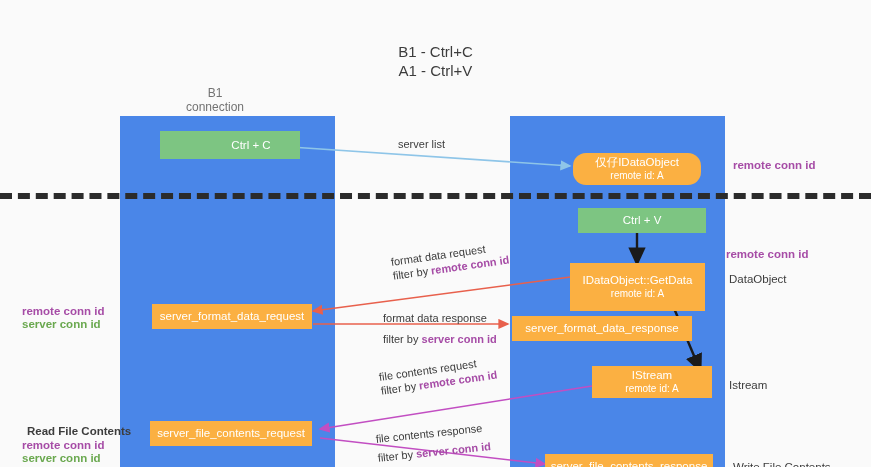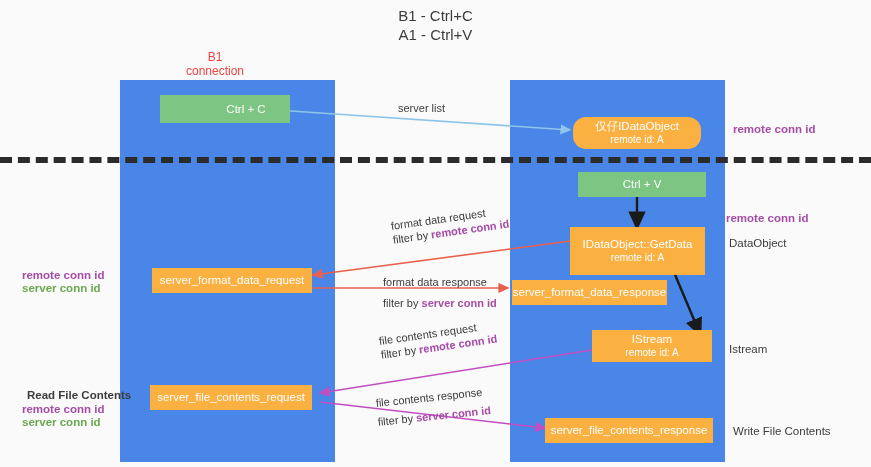--- a/index.html
+++ b/index.html
@@ -3,32 +3,32 @@
 <meta charset="utf-8">
 <style>
   html,body{margin:0;padding:0;}
   body{
     width:871px;height:467px;
     background:#fafafa;
     font-family:"Liberation Sans", sans-serif;
     overflow:hidden;
     position:relative;
   }
-  #stage{position:absolute;inset:0;}
+  #stage{position:absolute;inset:0;margin-top:36px;}
   .abs{position:absolute;}
 
   
   .title{
     left:0;top:6px;width:871px;text-align:center;
     font-size:15px;color:#3c3c3c;line-height:19px;
   }
 
   
   .colhead{
-    font-size:12px;color:#ef4444;text-align:center;line-height:14px;
+    font-size:12px;color:#737373;text-align:center;line-height:14px;
   }
 
   
   .lane{background:#4a86e8;}
 
   
   .box{
     box-sizing:border-box;
     display:flex;align-items:center;justify-content:center;
     flex-direction:column;
@@ -100,21 +100,21 @@
 
     <line x1="313" y1="288" x2="508" y2="288" stroke="#e8604c" stroke-width="1.6" marker-end="url(#ar-red)"></line>
 
     <line x1="592" y1="350" x2="320" y2="393" stroke="#c24ec2" stroke-width="1.6" marker-end="url(#ar-mag)"></line>
 
     <line x1="320" y1="402" x2="545" y2="428" stroke="#c24ec2" stroke-width="1.6" marker-end="url(#ar-mag)"></line>
   </svg>
 
   <div class="abs dashsep"></div>
 
-  <div class="abs box green" style="left:160px;top:95px;width:130px;height:28px;padding-left:46px;">
+  <div class="abs box green" style="left:160px;top:95px;width:140px;height:28px;padding-left:46px;">
     <div>Ctrl + C</div>
   </div>
 
   <div class="abs box orange" style="left:573px;top:117px;width:128px;height:32px;border-radius:13px;">
     <div>仅仔IDataObject</div>
     <div class="l2">remote id: A</div>
   </div>
 
   <div class="abs box green" style="left:578px;top:172px;width:128px;height:25px;">
     <div>Ctrl + V</div>
@@ -122,21 +122,21 @@
 
   <div class="abs box orange" style="left:570px;top:227px;width:135px;height:48px;">
     <div>IDataObject::GetData</div>
     <div class="l2">remote id: A</div>
   </div>
 
   <div class="abs box orange" style="left:152px;top:268px;width:160px;height:25px;">
     <div>server_format_data_request</div>
   </div>
 
-  <div class="abs box orange" style="left:512px;top:280px;width:155px;height:25px;text-align:center;">
+  <div class="abs box orange" style="left:512px;top:280px;width:180px;height:25px;text-align:center;">
     <div>server_format_data_response</div>
   </div>
 
   <div class="abs box orange" style="left:592px;top:330px;width:120px;height:32px;">
     <div>IStream</div>
     <div class="l2">remote id: A</div>
   </div>
 
   <div class="abs box orange" style="left:150px;top:385px;width:162px;height:25px;">
     <div>server_file_contents_request</div>

